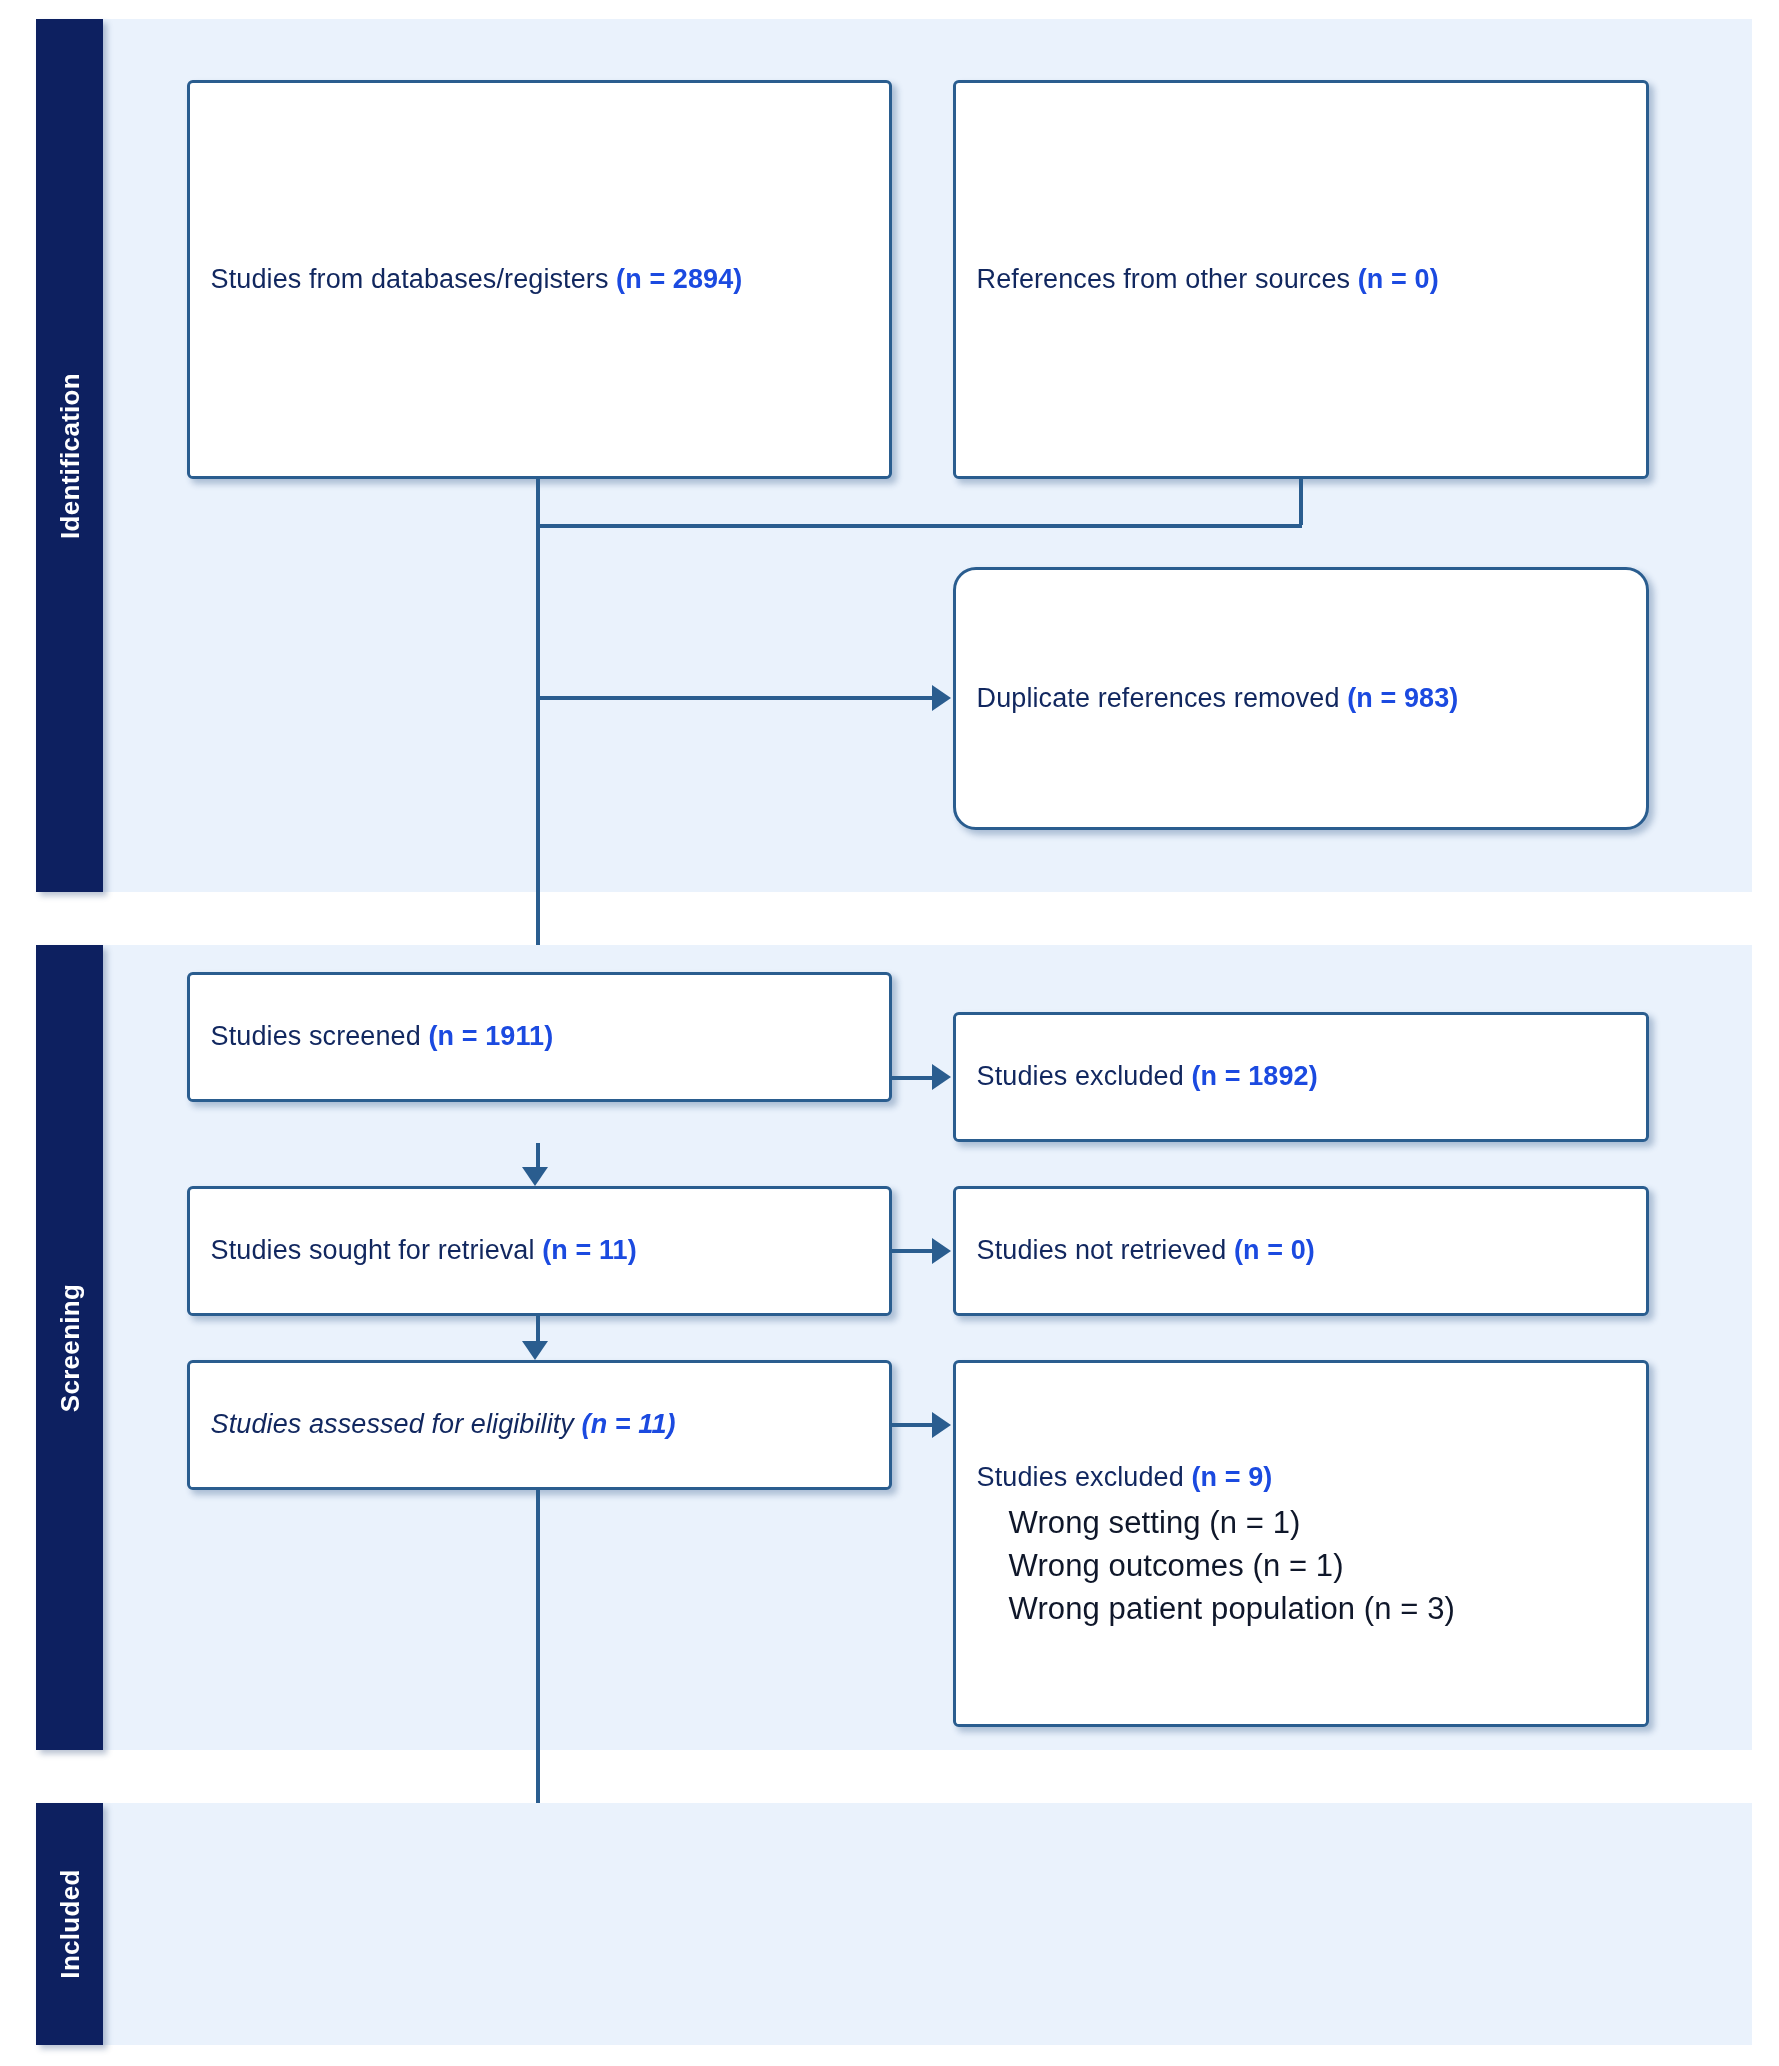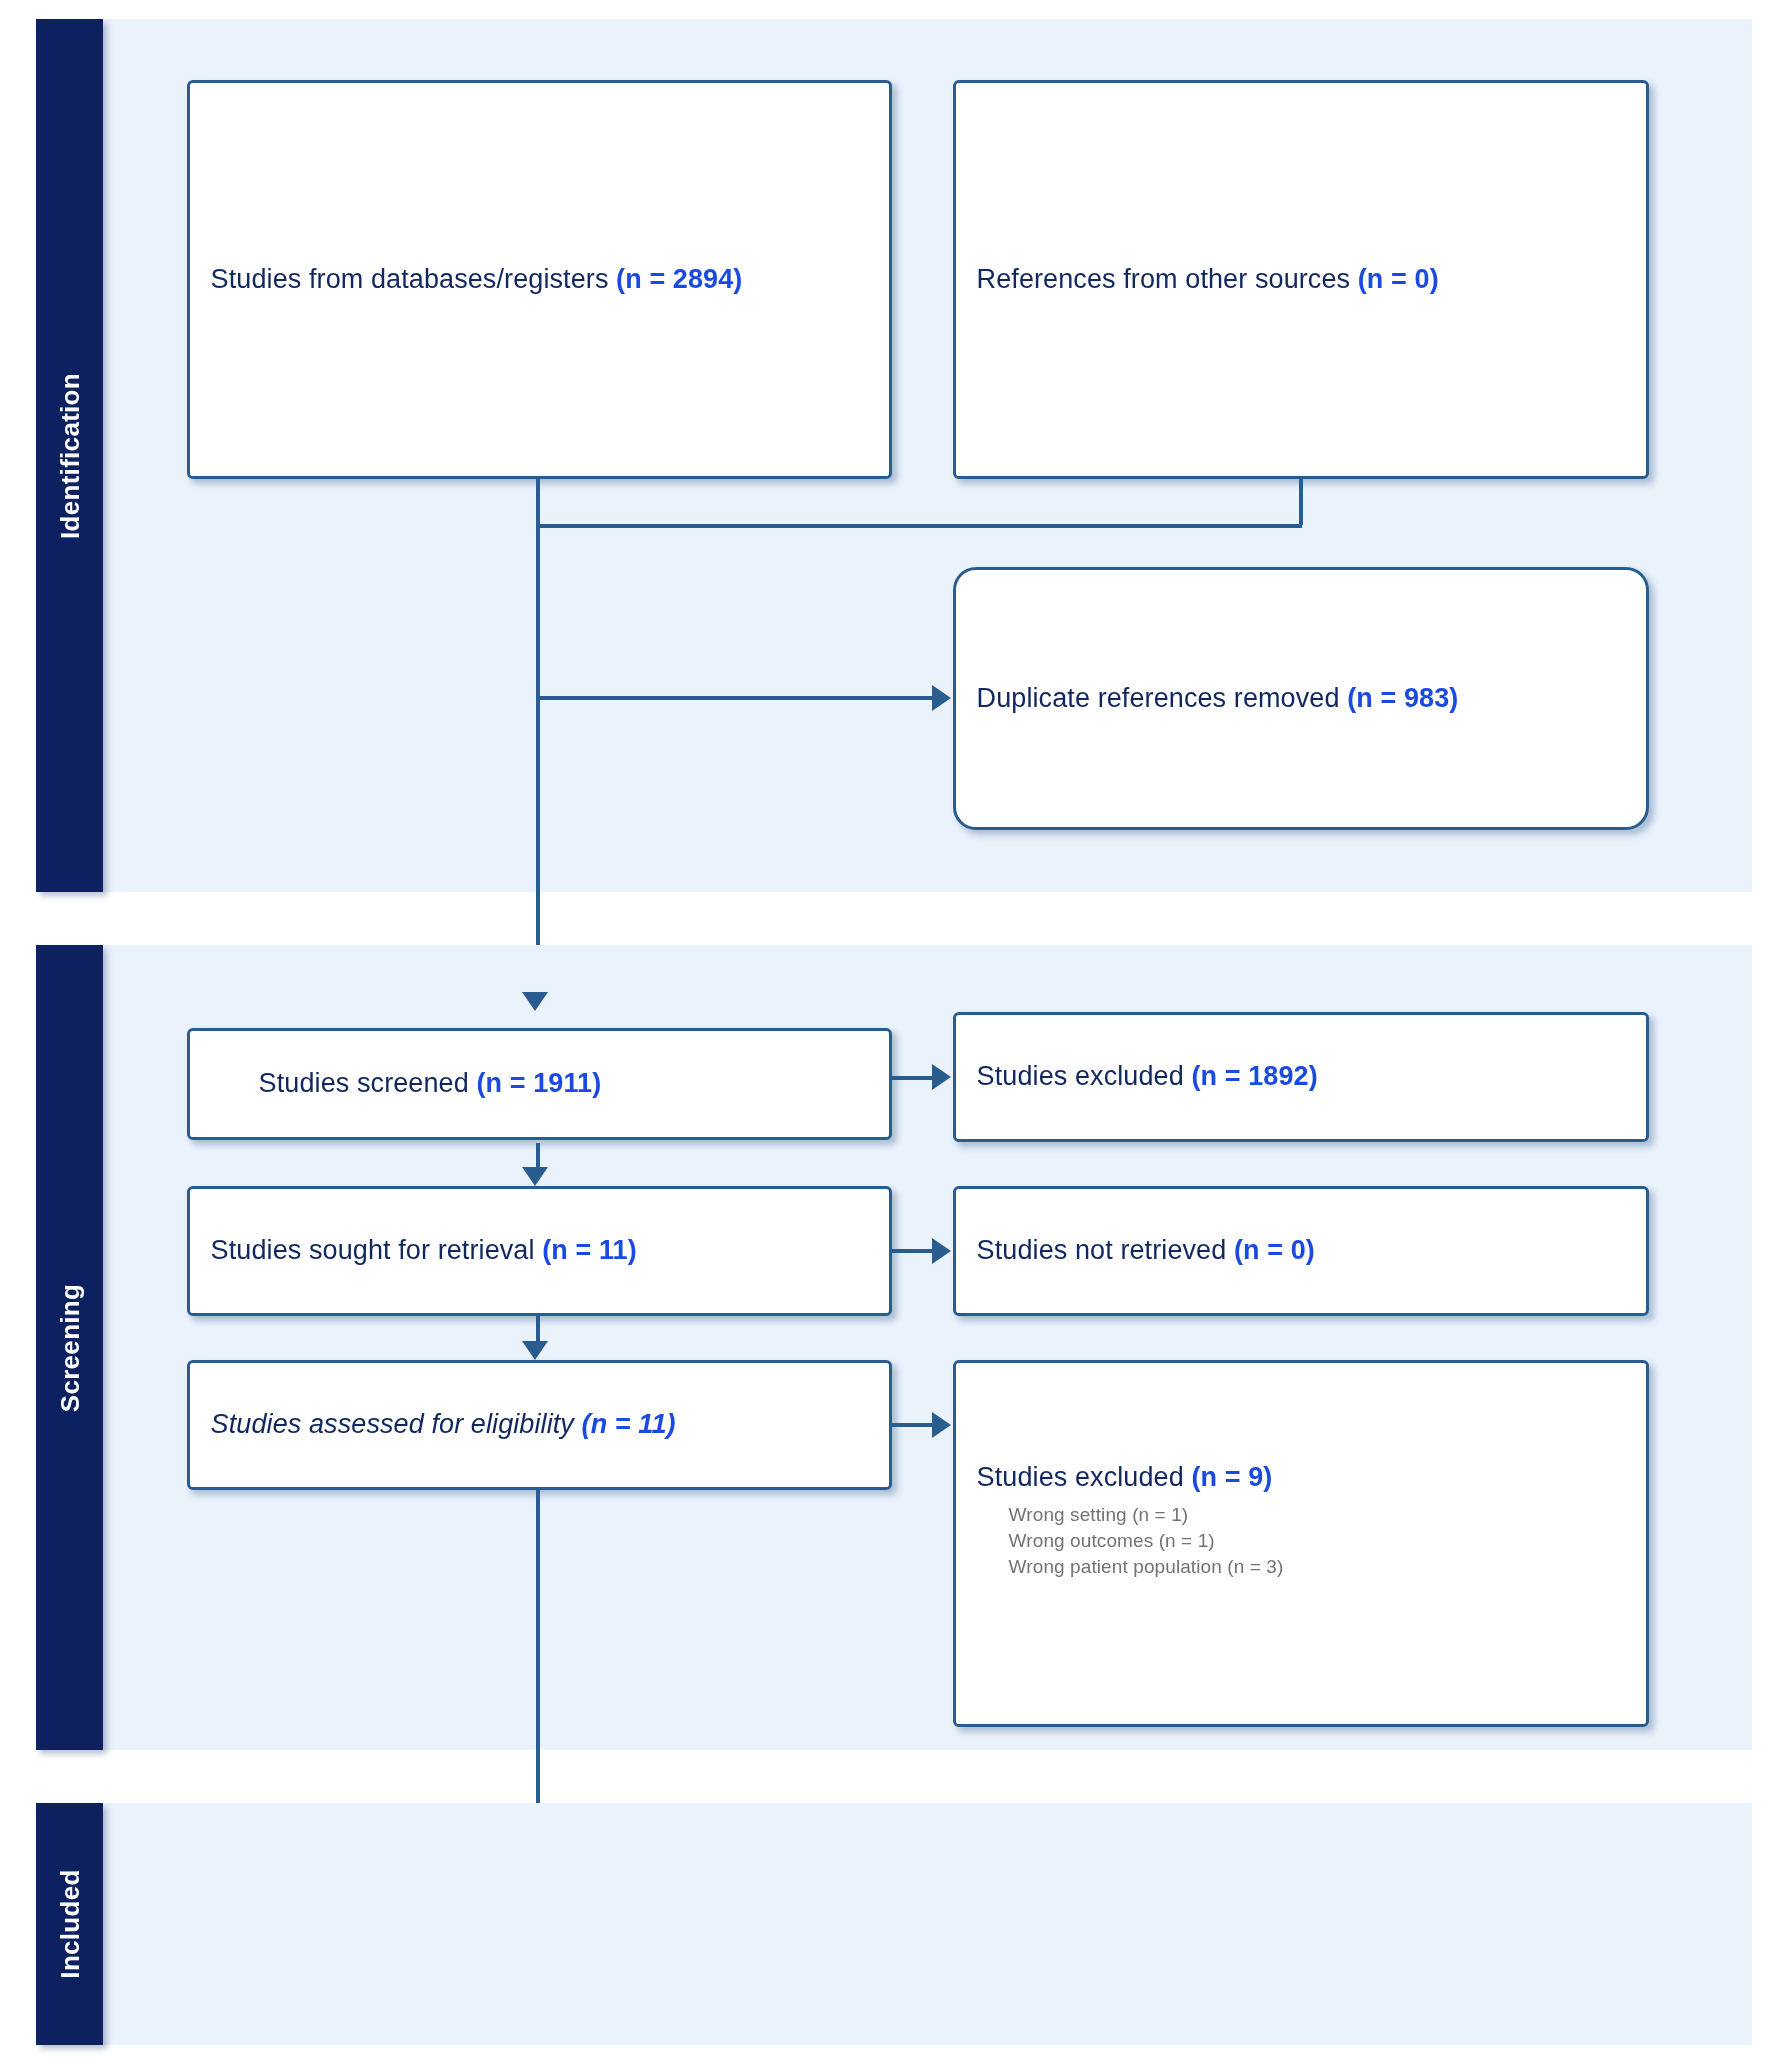--- a/index.html
+++ b/index.html
@@ -62,23 +62,23 @@
   .node-text .n {
     color: #1b4ae0;
     font-weight: bold;
   }
   .sublist {
     margin: 6.4px 0 0 0;
     padding: 0;
     list-style: none;
   }
   .sublist li {
-    font-size: 19px;
+    font-size: 31px;
     line-height: 1.38;
-    color: #737373;
+    color: #0f172a;
     padding-left: 32px;
   }
 
   
   .vline {
     position: absolute;
     background: #2a5d8f;
     width: 3.9px;
   }
   .hline {
@@ -142,21 +142,21 @@
   <div class="hline" style="left:536px; top:696px; width:396px;"></div>
   <div class="arrow-right" style="left:932px; top:685px;"></div>
 
   <div class="band" style="left:103px; top:945px; width:1649px; height:805px;"></div>
   <div class="sidebar" style="left:36px; top:945px; width:67px; height:805px;">
     <span class="sidebar-label">Screening</span>
   </div>
 
   <div class="arrow-down" style="left:522px; top:992px;"></div>
 
-  <div class="node" style="left:187px; top:1028px; width:705px; height:112px;padding-left:48px;">
+  <div class="node" style="left:187px; top:972px; width:705px; height:130px;">
     <div class="node-text">
       <span>Studies screened </span><span class="n">(n = 1911)</span>
     </div>
   </div>
 
   <div class="node" style="left:953px; top:1012px; width:696px; height:130px;">
     <div class="node-text">
       <span>Studies excluded </span><span class="n">(n = 1892)</span>
     </div>
   </div>

